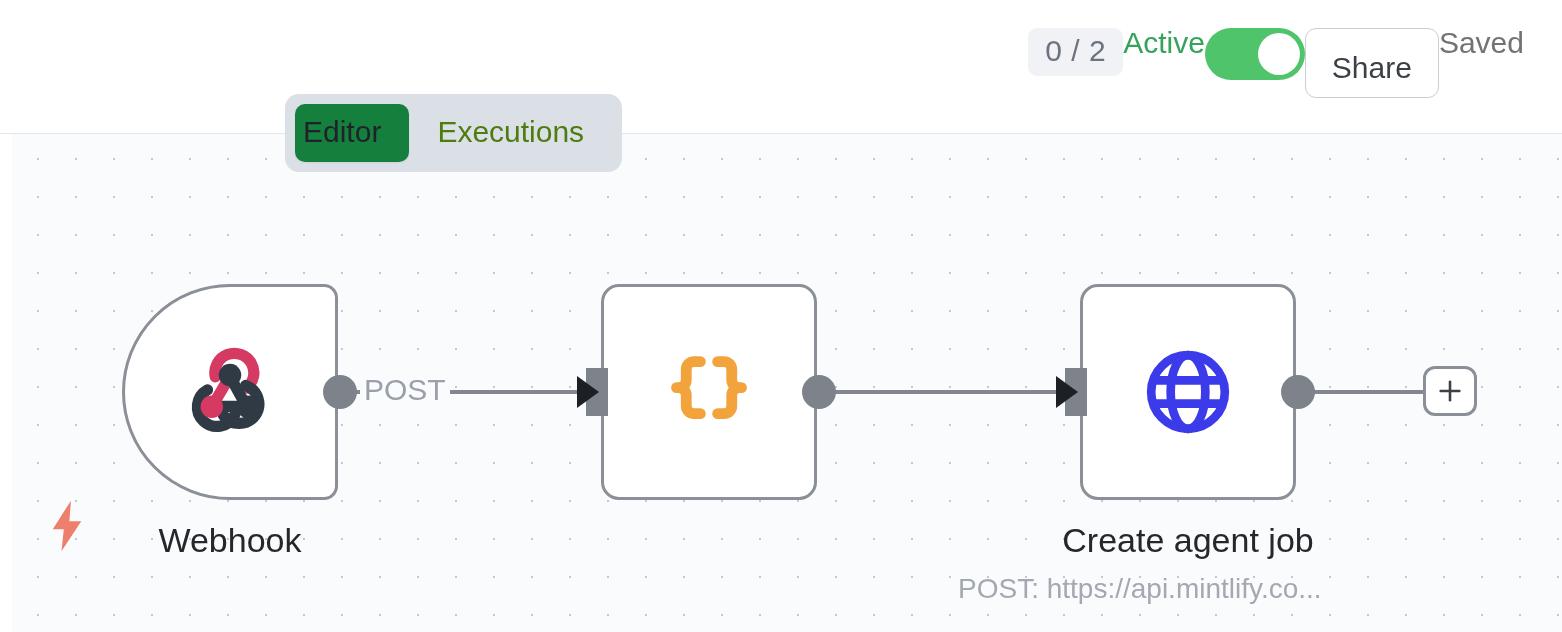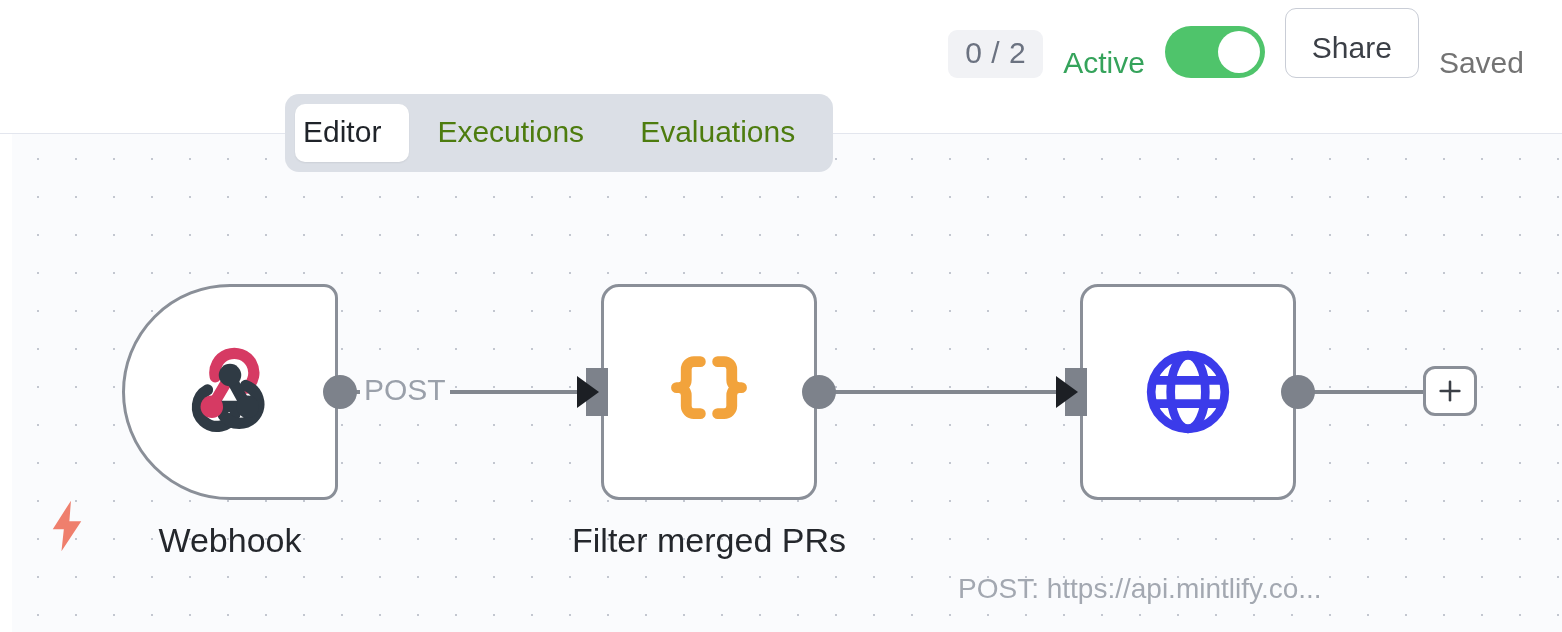--- a/index.html
+++ b/index.html
@@ -22,24 +22,23 @@
   .topbar {
     position: absolute;
     left: 0; top: 0;
     width: 1562px; height: 134px;
     background: #ffffff;
     border-bottom: 1px solid #e3e6ee;
   }
 
   .topbar-right {
     position: absolute;
-    right: 24px; top: 12px;
+    right: 24px; top: 28px;
     display: flex;
-    align-items: flex-end;
-    gap: 20px;
+    align-items: flex-start;
     height: 66px;
   }
 
   .count-badge {
     background: #f1f2f5;
     color: #6b7280;
     border-radius: 9px;
     font-size: 30px;
     padding: 8px 17px 10px 17px;
     line-height: 1;
@@ -104,21 +103,21 @@
   .tab {
     font-size: 30px;
     color: #4d7c0f;
     padding: 13px 28px 15px 28px;
     border-radius: 10px;
     line-height: 1;
     cursor: pointer;
     white-space: nowrap;
   }
   .tab.active {
-    background: #ffffff;
+    background: #15803d;
     color: #1f2329;
     box-shadow: 0 1px 2px rgba(0,0,0,0.07);
     padding-left: 8px;
   }
 
   
   .canvas {
     position: absolute;
     left: 12px; top: 134px;
     width: 1562px; height: 498px;
@@ -273,21 +272,20 @@
 
       <button class="share-btn">Share</button>
 
       <div class="saved-text">Saved</div>
     </div>
   </div>
 
   <div class="tabs">
     <div class="tab active">Editor</div>
     <div class="tab">Executions</div>
-    <div class="tab">Evaluations</div>
   </div>
 
   <div class="canvas">
 
     <div class="bolt">
       <svg width="38" height="52" viewBox="0 0 24 32">
         <path d="M14.5 0 L3 18 L10 18 L8.5 32 L21 13 L13.5 13 Z" fill="#ef7f6d"></path>
       </svg>
     </div>
 
@@ -350,17 +348,17 @@
     <div class="add-btn">
       <svg width="28" height="28" viewBox="0 0 24 24">
         <g stroke="#3b3f46" stroke-width="2.2" stroke-linecap="round">
           <path d="M12 4 V20"></path>
             <path d="M4 12 H20"></path>
         </g>
       </svg>
     </div>
 
     <div class="caption" id="cap-webhook">Webhook</div>
-    <div class="caption" id="cap-filter">Filter merged PRs</div>
+    <div class="caption" id="cap-http">Create agent job</div>
     <div class="subcaption" id="sub-http">POST: https://api.mintlify.co...</div>
 
   </div>
 </div>
 
 </body></html>

